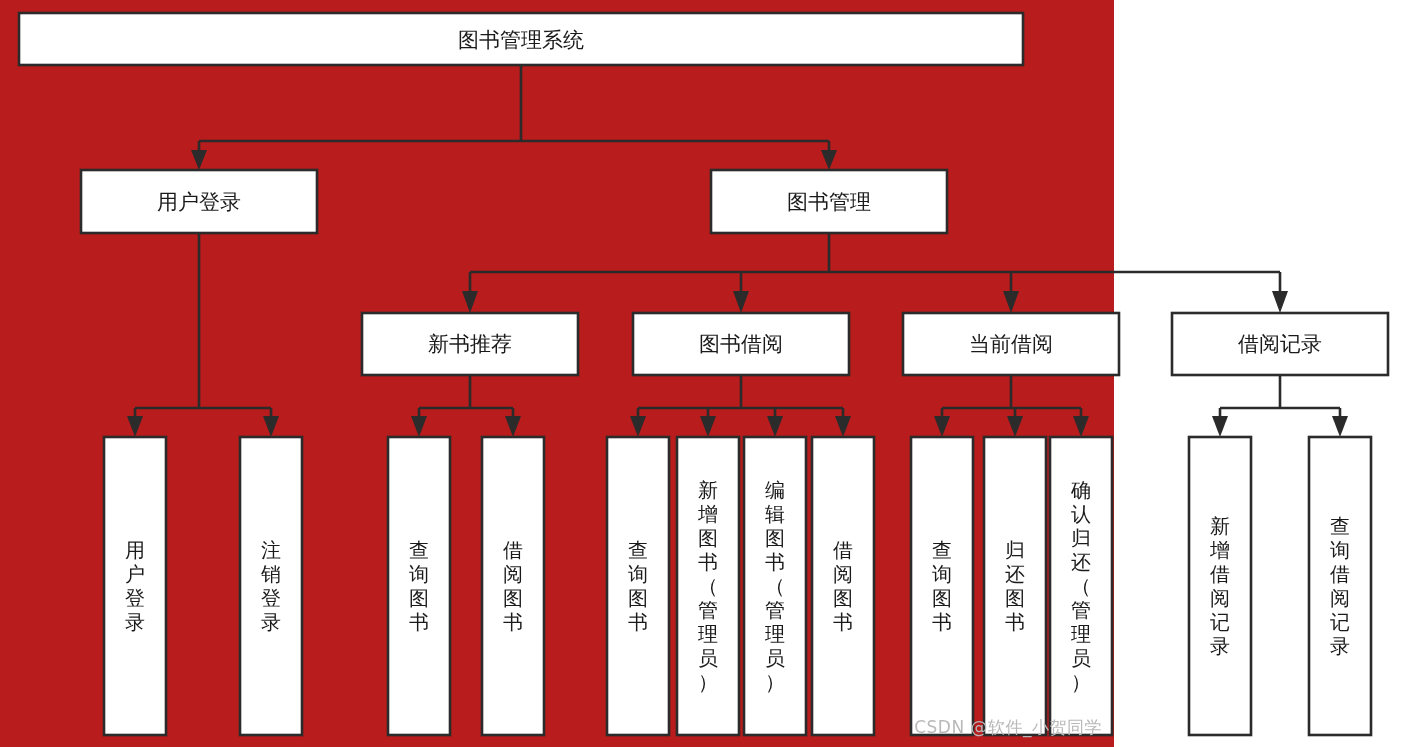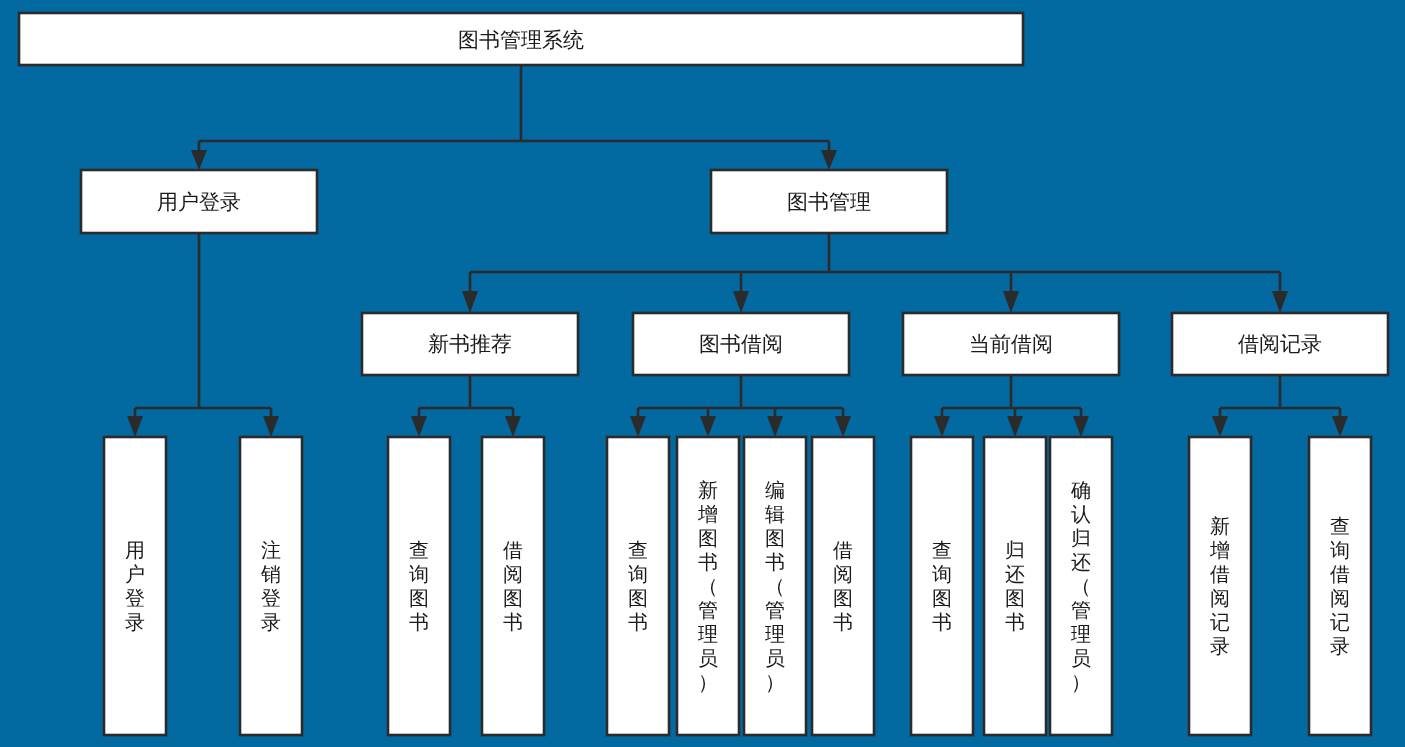--- a/index.html
+++ b/index.html
@@ -8,23 +8,23 @@
     background: #ffffff;
   }
   body {
     width: 1405px;
     height: 747px;
     font-family: "DejaVu Sans", "Liberation Sans", sans-serif;
     overflow: hidden;
   }
   #diagram-root {
     position: relative;
-    width: 1405px;
+    width: 1114px;
     height: 747px;
-    background: #0369a1;
+    background: #b91c1c;
   }
   svg.diagram-canvas {
     display: block;
     width: 1405px;
     height: 747px;
   }
   .node-rect {
     fill: #ffffff;
     stroke: #2b2b2b;
     stroke-width: 2.6;
@@ -228,13 +228,14 @@
       <text class="node-label-vertical vtext" x="1220" y="0"><tspan x="1220" y="532.72">新</tspan><tspan x="1220" y="556.72">增</tspan><tspan x="1220" y="580.72">借</tspan><tspan x="1220" y="604.72">阅</tspan><tspan x="1220" y="628.72">记</tspan><tspan x="1220" y="652.72">录</tspan></text>
     </g>
 
     <g>
       <rect class="node-rect" x="1309" y="437" width="62" height="298"></rect>
       <text class="node-label-vertical vtext" x="1340" y="0"><tspan x="1340" y="532.72">查</tspan><tspan x="1340" y="556.72">询</tspan><tspan x="1340" y="580.72">借</tspan><tspan x="1340" y="604.72">阅</tspan><tspan x="1340" y="628.72">记</tspan><tspan x="1340" y="652.72">录</tspan></text>
     </g>
 
   </svg>
 
+  <div class="watermark">CSDN @软件_小贺同学</div>
 </div>
 
 </body></html>

